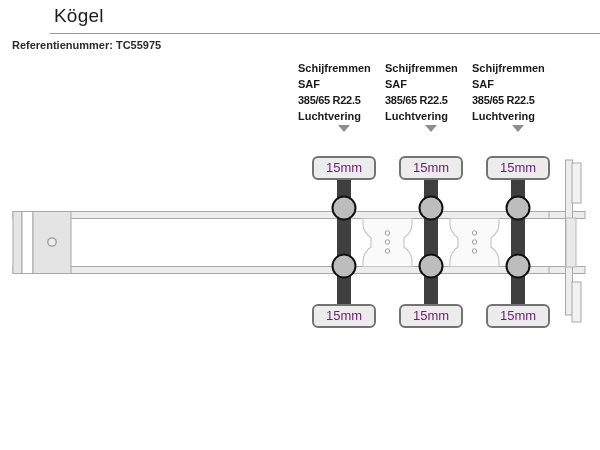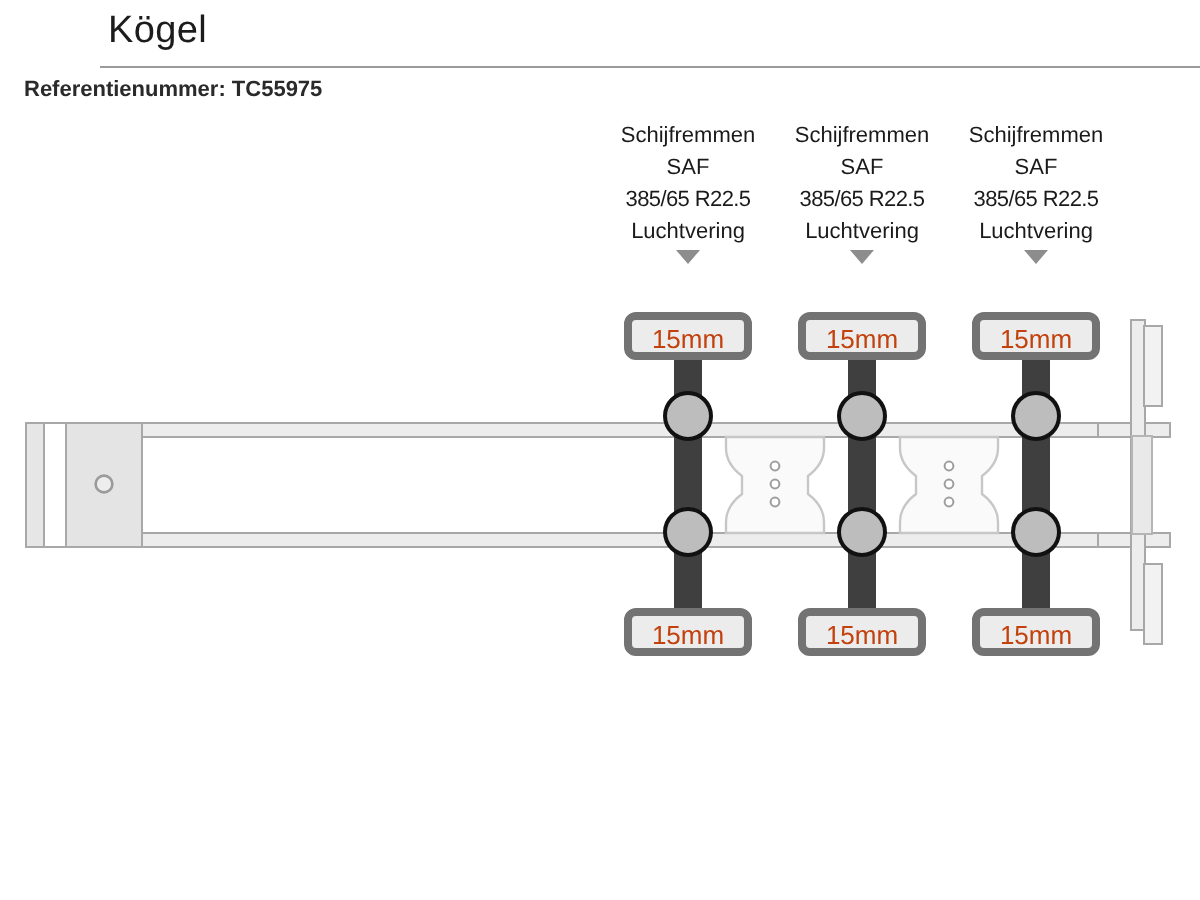--- a/index.html
+++ b/index.html
@@ -53,24 +53,24 @@
     color: #2a2a2a;
     white-space: nowrap;
     font-weight: bold;
   }
 
   
   .axle-spec {
     position: absolute;
     top: 60px;
     width: 92px;
-    text-align: center;
     font-size: 11px;
     line-height: 16px;
     color: #1a1a1a;
+    font-weight: bold;
   }
   .axle-spec .spec-line {
     display: block;
     white-space: nowrap;
   }
   .axle-spec .spec-line.wide {
     letter-spacing: -0.3px;
   }
   .spec-arrow {
     display: block;
@@ -90,27 +90,27 @@
     width: 600px;
     height: 450px;
   }
 
   
   .depth-badge {
     position: absolute;
     width: 64px;
     height: 24px;
     box-sizing: border-box;
-    border: 4px solid #737373;
+    border: 2px solid #737373;
     border-radius: 6px;
     background: #ececec;
     font-size: 13px;
     line-height: 20px;
     text-align: center;
-    color: #c2410c;
+    color: #701a75;
   }
 </style>
 </head>
 <body>
 
 <div id="header">
   <div id="brand-title">Kögel</div>
   <div id="header-rule"></div>
 </div>
 <div id="reference-line">Referentienummer: TC55975</div>

